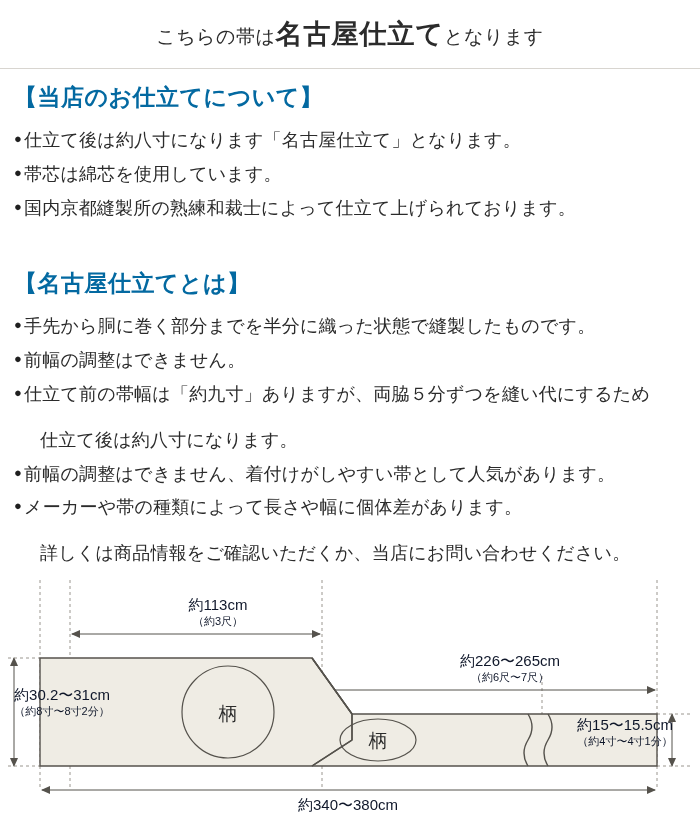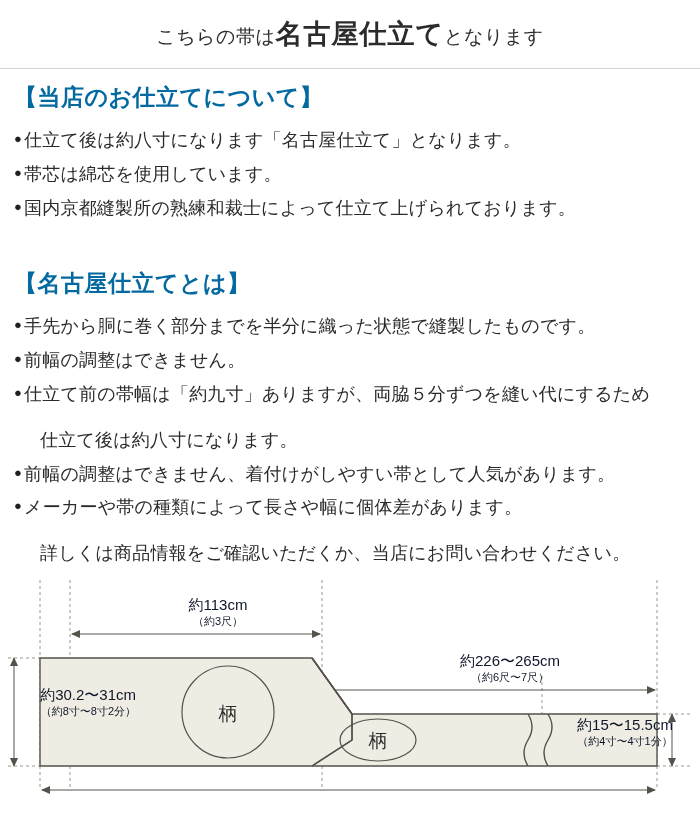--- a/index.html
+++ b/index.html
@@ -97,21 +97,21 @@
     text-align: center;
     line-height: 1.25;
     color: #0f172a;
   }
   .dlabel .l1 { font-size: 15px; display: block; white-space: nowrap; }
   .dlabel .l2 { font-size: 11px; display: block; white-space: nowrap; }
 
   #lbl-113   { left: 128px; top: 28px;  width: 180px; }
   #lbl-226   { left: 400px; top: 84px;  width: 220px; }
   #lbl-15    { left: 556px; top: 148px; width: 138px; }
-  #lbl-302   { left: 0px;   top: 118px; width: 120px; text-align: right; padding-left: 16px;}
+  #lbl-302   { left: 0px;   top: 118px; width: 120px; text-align: center; padding-left: 2px;}
   #lbl-340   { left: 218px; top: 228px; width: 260px; }
 
   .pat-text {
     font-size: 19px;
     fill: #2b2b2b;
     font-family: "Liberation Sans", sans-serif;
   }
 </style>
 </head>
 <body>
@@ -256,14 +256,15 @@
     <span class="l1">約15〜15.5cm</span>
     <span class="l2">（約4寸〜4寸1分）</span>
   </div>
 
   <div class="dlabel" id="lbl-302">
     <span class="l1">約30.2〜31cm</span>
     <span class="l2">（約8寸〜8寸2分）</span>
   </div>
 
   <div class="dlabel" id="lbl-340">
+    <span class="l1">約340〜380cm</span>
   </div>
 </div>
 
 </body></html>

